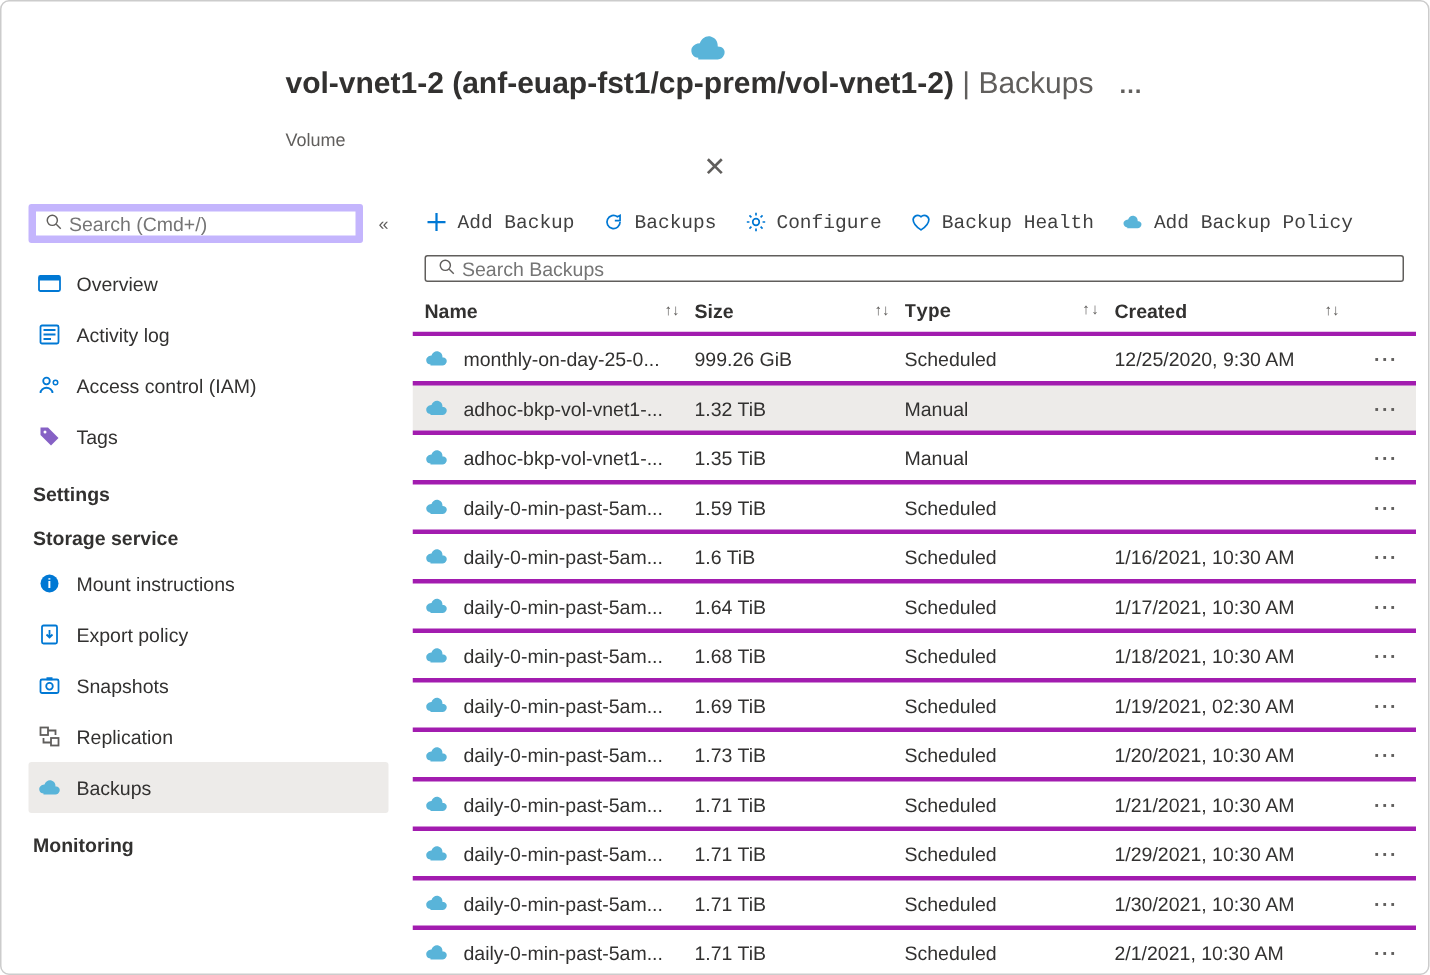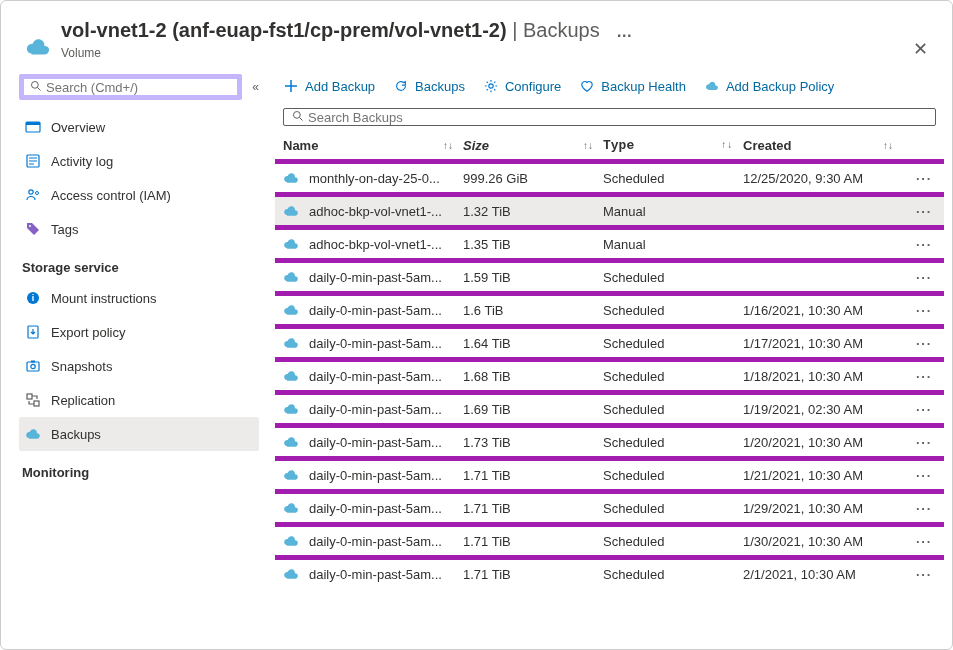--- a/index.html
+++ b/index.html
@@ -1,57 +1,57 @@
 <!DOCTYPE html>
 <html><head>
 <meta charset="utf-8">
 <style>
 * { box-sizing: border-box; margin: 0; padding: 0; }
 body { font-family: "Segoe UI", -apple-system, sans-serif; font-size: 13px; color: #323130; background: #fff; width: 953px; height: 650px; overflow: hidden; border: 1px solid #ccc; border-radius: 6px; position: relative; }
 
-.header { display: flex; align-items: flex-end; padding: 18px 24px 8px 24px; }
+.header { display: flex; align-items: center; padding: 18px 24px 8px 24px; flex-direction: column; }
 .header-icon { width: 26px; height: 26px; margin-right: 10px; flex-shrink: 0; }
 .header-text { flex: 1; }
 .header-title { font-size: 20px; font-weight: 600; color: #323130; }
 .header-title .light { font-weight: 400; color: #605e5c; }
-.header-sub { font-size: 12px; color: #605e5c; margin-top: 4px; }
+.header-sub { font-size: 12px; color: #605e5c; margin-top: 18px; }
 .header-actions { display: flex; align-items: center; gap: 16px; }
 .more-dots { color: #605e5c; font-size: 16px; cursor: pointer; letter-spacing: 1px; }
 .close-icon { font-size: 18px; color: #605e5c; cursor: pointer; font-weight: 300; }
 
 .body { display: flex; height: calc(100% - 70px); }
 
 .sidebar { width: 268px; padding: 6px 10px 0 18px; border-right: none; overflow-y: auto; }
 .search-row { display: flex; align-items: center; gap: 10px; margin-bottom: 10px; }
 .search-box { flex: 1; display: flex; align-items: center; border: 5px solid #c4b5fd; border-radius: 2px; height: 26px; padding: 0 6px; }
 .search-box input { border: none; outline: none; font-size: 13px; width: 100%; background: transparent; }
 .collapse-chevron { color: #605e5c; cursor: pointer; font-size: 12px; }
 
 .nav-item { display: flex; align-items: center; height: 34px; padding: 0 6px; cursor: pointer; border-radius: 2px; }
 .nav-item.active { background: #edebe9; }
 .nav-icon { width: 16px; height: 16px; margin-right: 10px; display: inline-flex; align-items: center; justify-content: center; flex-shrink: 0; }
 .section-header { font-size: 13px; font-weight: 600; color: #323130; margin-top: 14px; margin-bottom: 6px; padding-left: 3px; }
 
 .main { flex: 1; display: flex; flex-direction: column; padding: 6px 8px 0 6px; overflow: hidden; position: relative; }
 .toolbar { display: flex; align-items: center; gap: 18px; padding: 4px 8px 14px 8px; flex-wrap: wrap; }
-.tool { display: flex; align-items: center; gap: 6px; color: #0369a1; cursor: pointer; font-size: 13px; }
+.tool { display: flex; align-items: center; gap: 6px; color: #404040; cursor: pointer; font-size: 13px; font-family: Liberation Mono, monospace; }
 .tool .t-icon { width: 16px; height: 16px; display: inline-flex; align-items: center; justify-content: center; }
 
 .search-backups { border: 1px solid #605e5c; border-radius: 2px; height: 18px; display: flex; align-items: center; padding: 0 8px; margin: 0 8px 6px 8px; }
 .search-backups input { border: none; outline: none; width: 100%; font-size: 13px; background: transparent; }
 
 .table-head { display: flex; align-items: center; padding: 6px 8px; font-weight: 600; font-size: 13px; color: #323130; }
 .col-name { flex: 0 0 180px; display: flex; align-items: center; justify-content: space-between; padding-right: 10px; }
-.col-size { flex: 0 0 140px; display: flex; align-items: center; justify-content: space-between; padding-right: 10px; font-style: italic; }
+.col-size { flex: 0 0 140px; display: flex; align-items: center; justify-content: space-between; padding-right: 10px; }
 .col-type { flex: 0 0 140px; display: flex; align-items: center; justify-content: space-between; padding-right: 10px; font-family: Liberation Mono, monospace; }
 .col-created { flex: 0 0 150px; display: flex; align-items: center; justify-content: space-between; }
 .sort-arrows { color: #605e5c; font-size: 10px; cursor: pointer; }
 
 .rows { overflow-y: auto; }
-.row { display: flex; align-items: center; height: 33px; padding: 0 8px; border-top: 5px solid #a21caf; font-size: 13px; color: #323130; position: relative; justify-content: center; }
+.row { display: flex; align-items: center; height: 33px; padding: 0 8px; border-top: 3px solid #a21caf; font-size: 13px; color: #323130; position: relative; justify-content: center; }
 .row.selected { background: #edebe9; }
 .row-icon { width: 16px; height: 16px; margin-right: 10px; flex-shrink: 0; }
 .cell-name { flex: 0 0 180px; white-space: nowrap; overflow: hidden; text-overflow: ellipsis; padding-right: 10px; display: flex; align-items: center; }
 .cell-size { flex: 0 0 140px; }
 .cell-type { flex: 0 0 140px; }
 .cell-created { flex: 0 0 150px; }
 .row-more { margin-left: auto; color: #605e5c; cursor: pointer; padding: 0 4px; letter-spacing: 1px; font-weight: 700; }
 
 .mag-icon { color: #605e5c; font-size: 13px; margin-right: 4px; }
 </style>
@@ -126,20 +126,21 @@
         <div class="nav-item">
           <span class="nav-icon">
             <svg width="16" height="16" viewBox="0 0 16 16">
               <path d="M2 2h5l7 7-5 5-7-7V2z" fill="#8661c5" stroke="#8661c5" stroke-width="0"></path>
               <circle cx="5" cy="5" r="1" fill="#fff"></circle>
             </svg>
           </span>
           <span>Tags</span>
         </div>
       </div>
+    <div class="section-header">Settings</div>
     <div class="section-header">Storage service</div>
     <div id="nav-storage">
         <div class="nav-item">
           <span class="nav-icon">
             <svg width="16" height="16" viewBox="0 0 16 16">
               <circle cx="8" cy="8" r="6" fill="#0078d4"></circle>
               <text x="8" y="11" font-size="9" fill="#fff" text-anchor="middle" font-weight="bold">i</text>
             </svg>
           </span>
           <span>Mount instructions</span>

